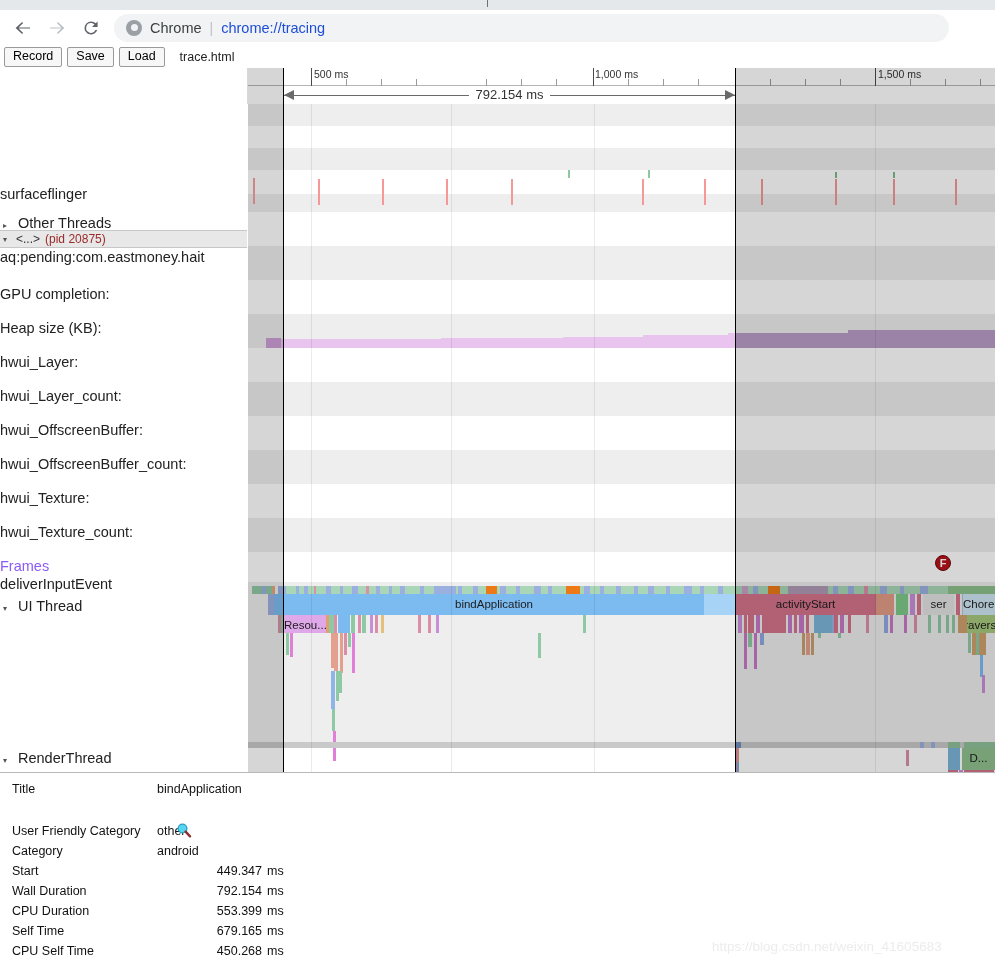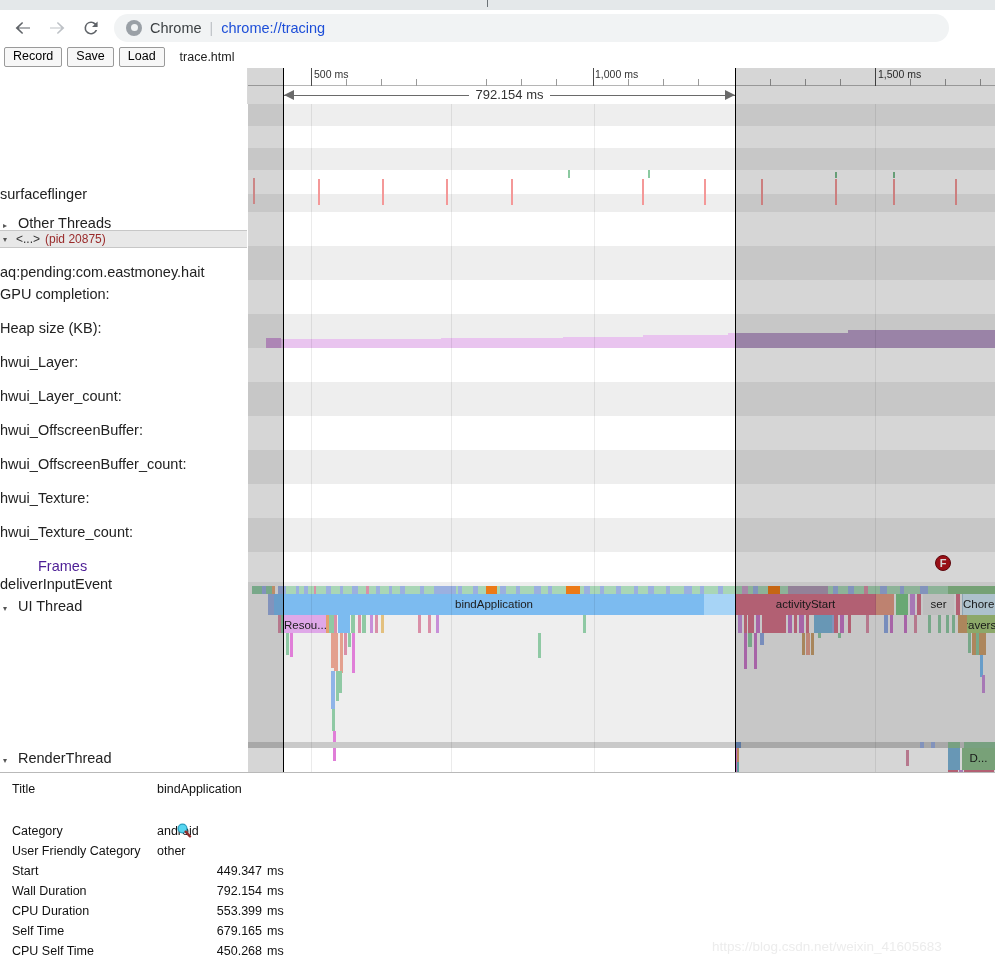--- a/index.html
+++ b/index.html
@@ -142,21 +142,21 @@
   .row.odd  { background: #eeeeee; }
   .row.even { background: #ffffff; }
   .lrow { position: absolute; left: 0; width: 248px; }
   .lrow.odd  { background: #cccccc; }
   .lrow.even { background: #d4d4d4; }
 
   .lbl {
     position: absolute; left: 0; font-size: 14.5px; color: #222;
     white-space: nowrap; padding-left: 0px; line-height: 1;
   }
-  .lbl.blue { color: #4c1d95; padding-left: 38px; }
+  .lbl.blue { color: #8b5cf6; }
   .caret {
     display: inline-block; width: 10px; color: #555; font-size: 8px;
     text-align: center;
   }
   #pidrow {
     position: absolute; left: 0; top: 162px; width: 247px; height: 18px;
     background: #e8e8e8; border-top: 1px solid #c7c7c7;
     border-bottom: 1px solid #c7c7c7;
     display: flex; align-items: center; font-size: 12px; color: #333;
   }
@@ -548,21 +548,21 @@
     <div class="lbl" style="top:148px;">
       <span class="caret">▸</span><span style="padding-left:8px">Other Threads</span>
     </div>
 
     <div id="pidrow">
       <span class="caret">▾</span>
       <span style="padding-left:6px">&lt;...&gt;</span>
       <span class="pidnum" style="padding-left:5px">(pid 20875)</span>
     </div>
 
-    <div class="lbl" style="top:197px;">aq:pending:com.eastmoney.hait</div>
+    <div class="lbl" style="top:182px;">aq:pending:com.eastmoney.hait</div>
     <div class="lbl" style="top:219px;">GPU completion:</div>
     <div class="lbl" style="top:253px;">Heap size (KB):</div>
     <div class="lbl" style="top:287px;">hwui_Layer:</div>
     <div class="lbl" style="top:321px;">hwui_Layer_count:</div>
     <div class="lbl" style="top:355px;">hwui_OffscreenBuffer:</div>
     <div class="lbl" style="top:389px;">hwui_OffscreenBuffer_count:</div>
     <div class="lbl" style="top:423px;">hwui_Texture:</div>
     <div class="lbl" style="top:457px;">hwui_Texture_count:</div>
     <div class="lbl blue" style="top:491px;">Frames</div>
     <div class="lbl" style="top:509px;">deliverInputEvent</div>
@@ -576,26 +576,26 @@
 </div>
 
 <div id="analysis">
   <div id="an-table">
     <div class="r">
       <div class="k">Title</div>
       <div class="v">bindApplication</div>
     </div>
     <div class="r" style="height:22px"></div>
     <div class="r">
+      <div class="k">User Friendly Category</div>
+      <div class="v">other</div>
+    </div>
+    <div class="r">
       <div class="k">Category</div>
       <div class="v">android</div>
-    </div>
-    <div class="r">
-      <div class="k">User Friendly Category</div>
-      <div class="v">other</div>
     </div>
     <div class="r">
       <div class="k">Start</div>
       <div class="v num">449.347</div>
       <div class="unit">ms</div>
     </div>
     <div class="r">
       <div class="k">Wall Duration</div>
       <div class="v num">792.154</div>
       <div class="unit">ms</div>

